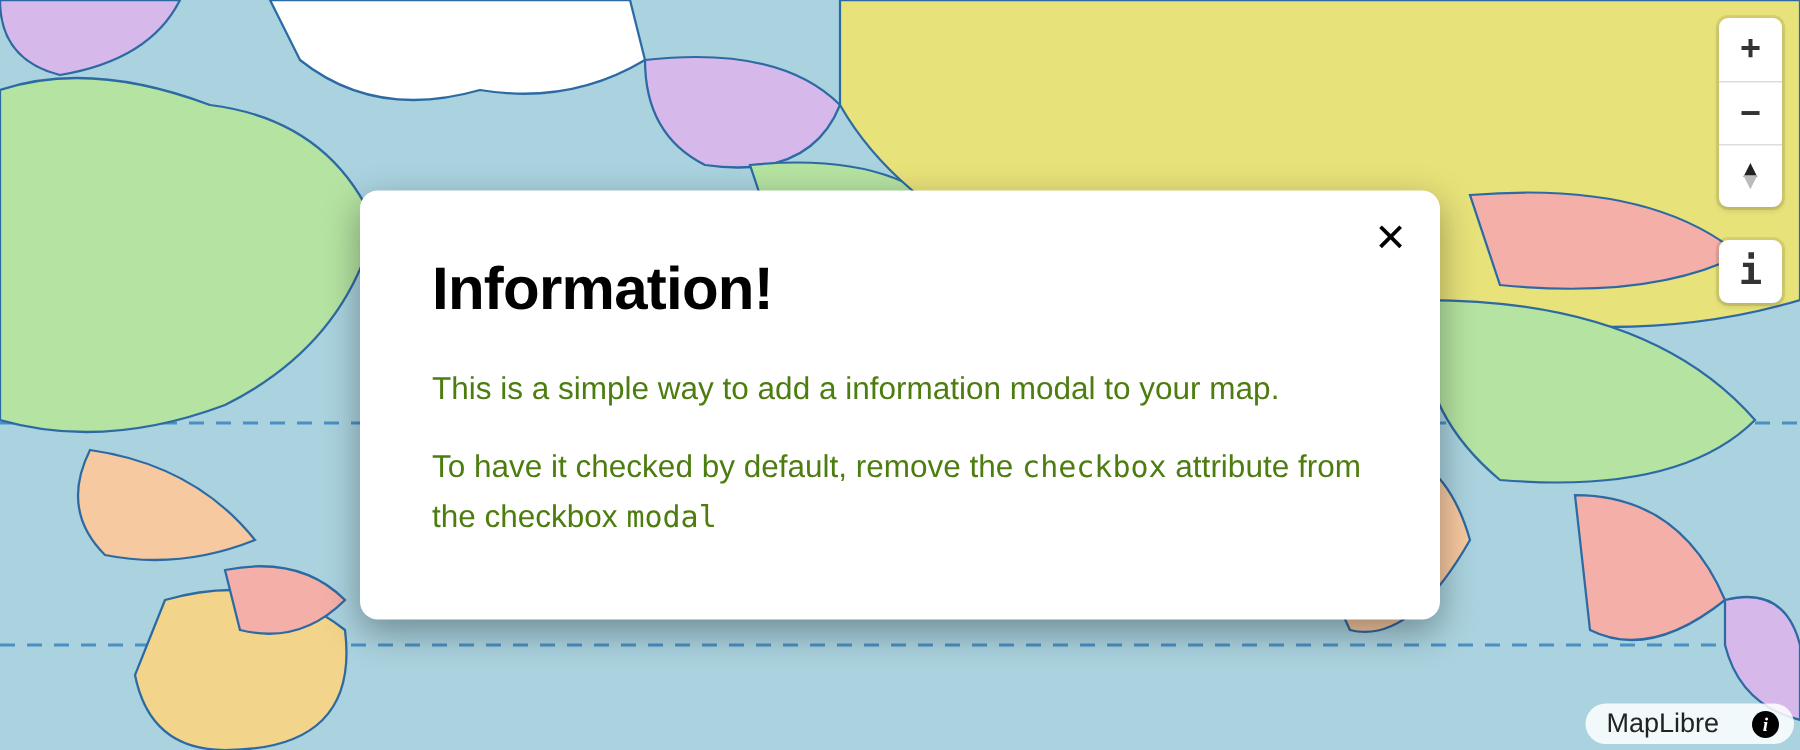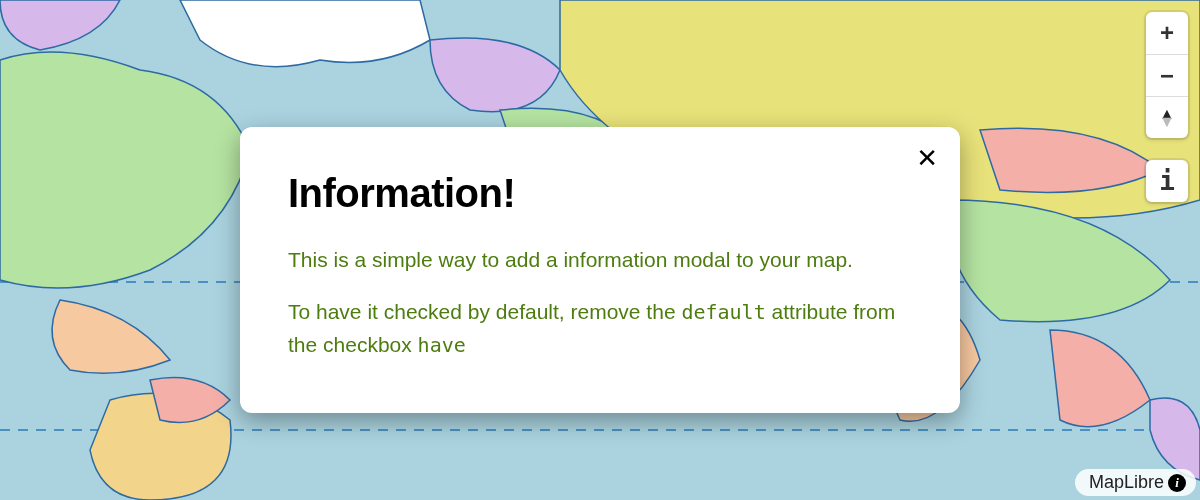--- a/index.html
+++ b/index.html
@@ -31,21 +31,21 @@
   .ctrl-btn.compass { flex-direction: column; gap: 0; line-height: 0.5; }
   .ctrl-btn.compass .up { color: #222; font-size: 16px; }
   .ctrl-btn.compass .down { color: #bbb; font-size: 16px; }
   .ctrl-btn.info-i { font-family: ui-monospace, Menlo, Consolas, monospace; font-weight: bold; font-size: 26px; }
 
   
   .attrib {
     position: absolute; right: 4px; bottom: 4px;
     background: rgba(255,255,255,.85);
     border-radius: 14px; padding: 3px 10px 3px 14px;
-    display: flex; align-items: center; gap: 4px;
+    display: flex; align-items: center; gap: 22px;
     font-size: 18px; color: #222;
   }
   .attrib .info-dot {
     width: 18px; height: 18px; border-radius: 50%; background: #000;
     display: inline-flex; align-items: center; justify-content: center;
     color: #fff; font-family: Georgia, serif; font-style: italic; font-weight: bold; font-size: 13px;
   }
 
   
   .modal-backdrop {
@@ -142,17 +142,17 @@
   </div>
 
   <div class="modal-backdrop">
     <div class="modal">
       <div class="close">
         <span>✕</span>
       </div>
       <h1>Information!</h1>
       <p>This is a simple way to add a information modal to your map.</p>
       <p>
-        <span>To have it checked by default, remove the </span><code>default</code><span> attribute from the checkbox </span><code>have</code>
+        <span>To have it checked by default, remove the </span><code>checkbox</code><span> attribute from the checkbox </span><code>modal</code>
       </p>
     </div>
   </div>
 </div>
 
 </body></html>

